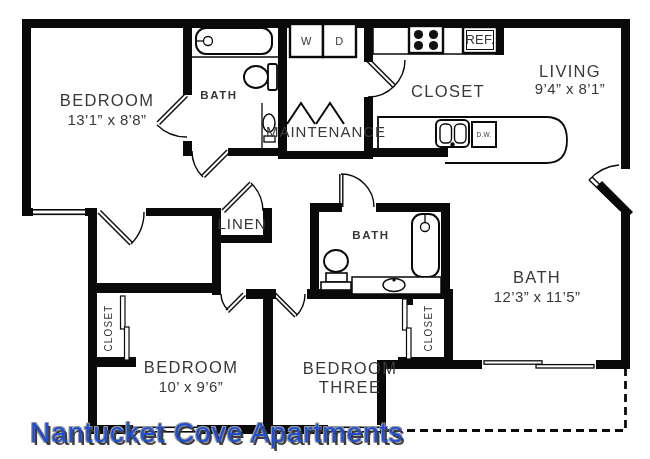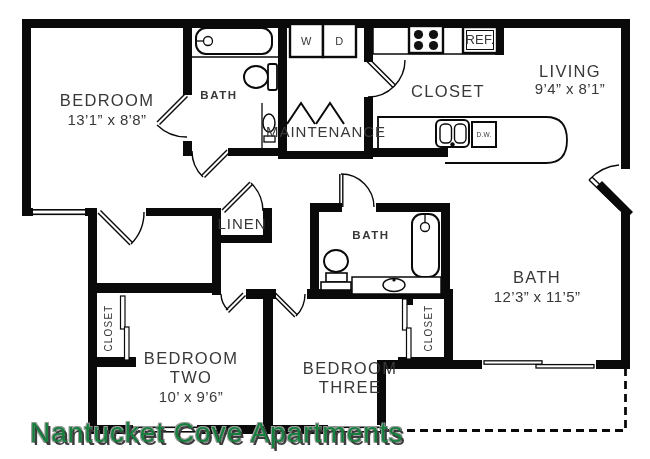--- a/index.html
+++ b/index.html
@@ -16,21 +16,21 @@
   .room .dims{font-size:15px;letter-spacing:0.4px;}
   .small{font-size:11.5px;letter-spacing:1.6px;font-weight:bold;}
   .tiny{font-size:15px;letter-spacing:1px;}
   .vert{transform:translate(-50%,-50%) rotate(-90deg);}
   .appl{font-size:11px;letter-spacing:0.5px;}
   .applsm{font-size:13px;letter-spacing:0.2px;}
   .applxs{font-size:6.5px;letter-spacing:0.2px;}
   .dining2{font-size:16.5px;letter-spacing:1.3px;line-height:18px;}
   .watermark{
     position:absolute;left:30px;top:417px;z-index:3;
-    font-size:28px;letter-spacing:1px;color:#15803d;font-weight:400;
+    font-size:28px;letter-spacing:1px;color:#1d4ed8;font-weight:400;
     text-shadow:2.5px 2.5px 0 #3d3d3d,-1px -1px 0 #9a9a9a,1px -1px 0 #9a9a9a,-1px 1px 0 #9a9a9a,1px 1px 0 #777;
     white-space:nowrap;
   }
 </style>
 </head>
 <body>
 
 <div class="plan">
 
   <svg width="650" height="459" viewBox="0 0 650 459">
@@ -243,21 +243,20 @@
   <div class="lbl tiny" style="left:242px;top:224px">LINEN</div>
 
   <div class="lbl vert" style="left:109px;top:328px;font-size:10px;letter-spacing:1.2px">CLOSET</div>
 
   <div class="lbl small" style="left:371px;top:236px">BATH</div>
 
   <div class="lbl vert" style="left:429px;top:328px;font-size:10px;letter-spacing:1.2px">CLOSET</div>
 
   <div class="lbl room" style="left:191px;top:377px">
     <div>BEDROOM</div>
-    <div>TWO</div>
     <div class="dims">10’ x 9’6”</div>
   </div>
 
   <div class="lbl room" style="left:350px;top:378px">
     <div>BEDROOM</div>
     <div>THREE</div>
   </div>
 
   <div class="lbl room" style="left:537px;top:287px">
     <div>BATH</div>

